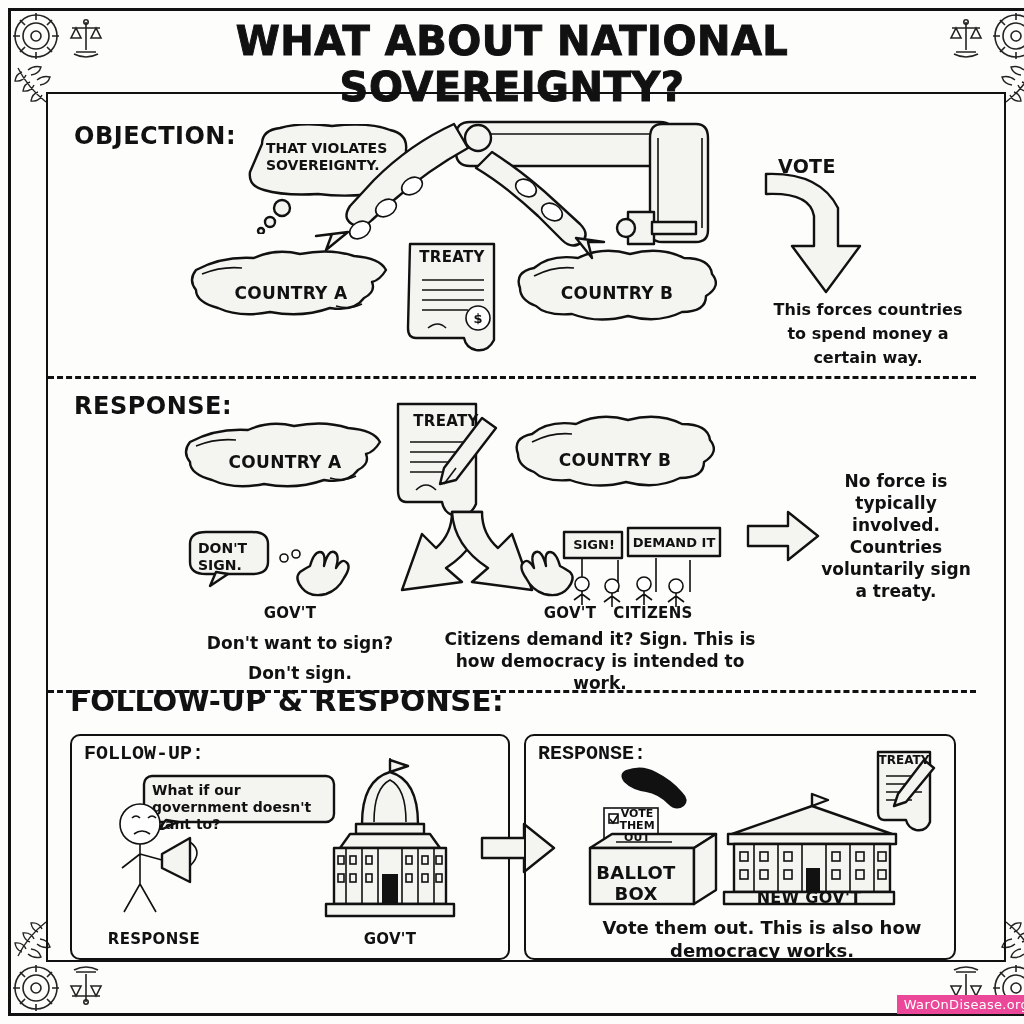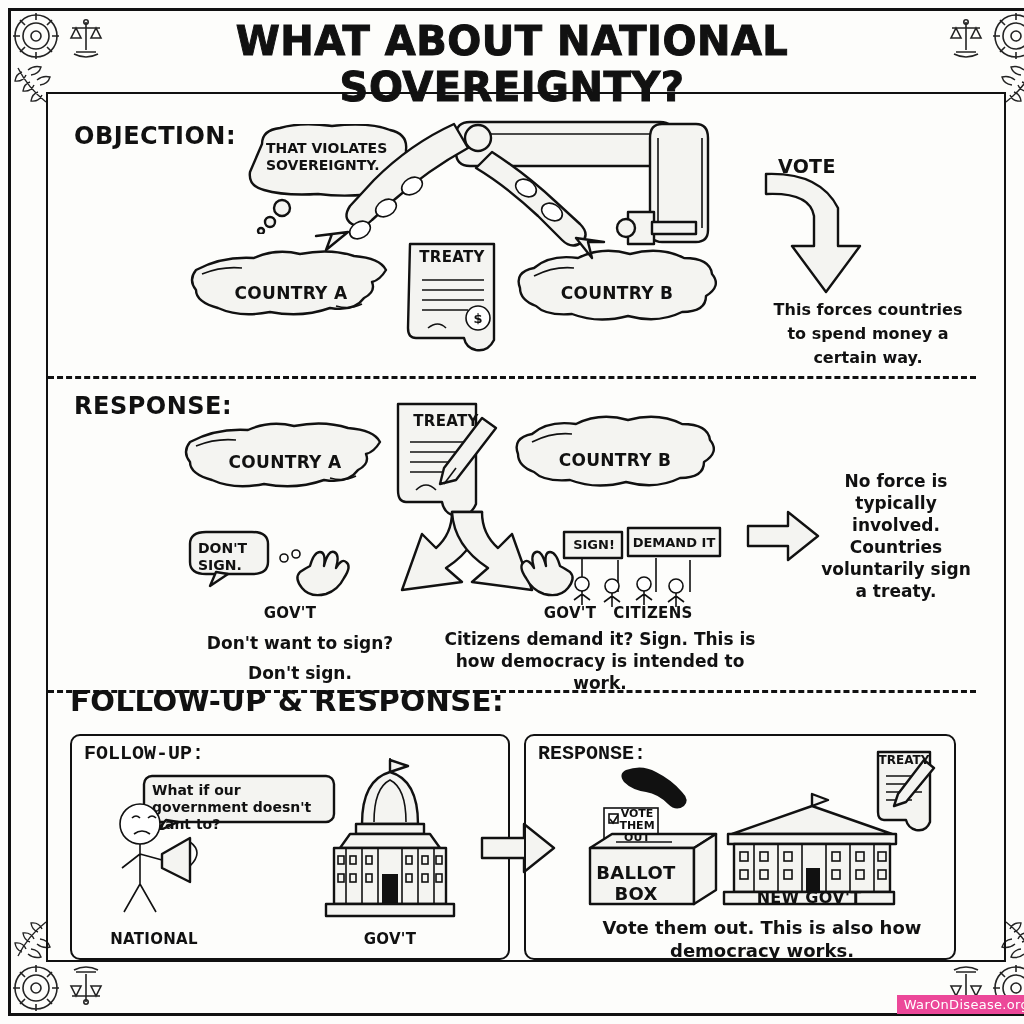--- a/index.html
+++ b/index.html
@@ -357,21 +357,21 @@
 
   <div class="abs" style="left:100px;top:798px;">
     <svg width="160" height="120" viewBox="0 0 160 120">
       <circle cx="40" cy="26" r="20" class="ink-thin-f"></circle>
       <path class="ink-thin" d="M32 20 q4 -4 8 0 M48 20 q4 -4 8 0 M34 36 q8 -6 16 0"></path>
       <path class="ink-thin" d="M40 46 v40 M40 56 l-18 14 M40 56 l22 6 M40 86 l-16 28 M40 86 l16 28"></path>
       <path class="ink-fill" d="M62 56 l28 -16 l0 44 l-28 -14 z"></path>
       <path class="ink-thin" d="M90 44 q14 10 0 24"></path>
     </svg>
   </div>
-  <div class="cap" style="left:94px;top:930px;width:120px;font-size:15px;">NATIONAL</div>
+  <div class="cap" style="left:94px;top:930px;width:120px;font-size:15px;">RESPONSE</div>
 
   <div class="abs" style="left:300px;top:752px;">
     <svg width="180" height="172" viewBox="0 0 180 172">
       <path class="ink-thin" d="M90 6 v14"></path>
       <path class="ink-fill" d="M90 8 l18 6 l-18 6 z"></path>
       <path class="ink-fill" d="M62 72 q0 -44 28 -52 q28 8 28 52 z"></path>
       <path class="ink-thin" d="M74 70 q0 -34 16 -42 q16 8 16 42"></path>
       <rect x="56" y="72" width="68" height="10" class="ink-fill"></rect>
       <path class="ink-fill" d="M40 96 h100 l-10 -14 h-80 z"></path>
       <rect x="34" y="96" width="112" height="56" class="ink-fill"></rect>

